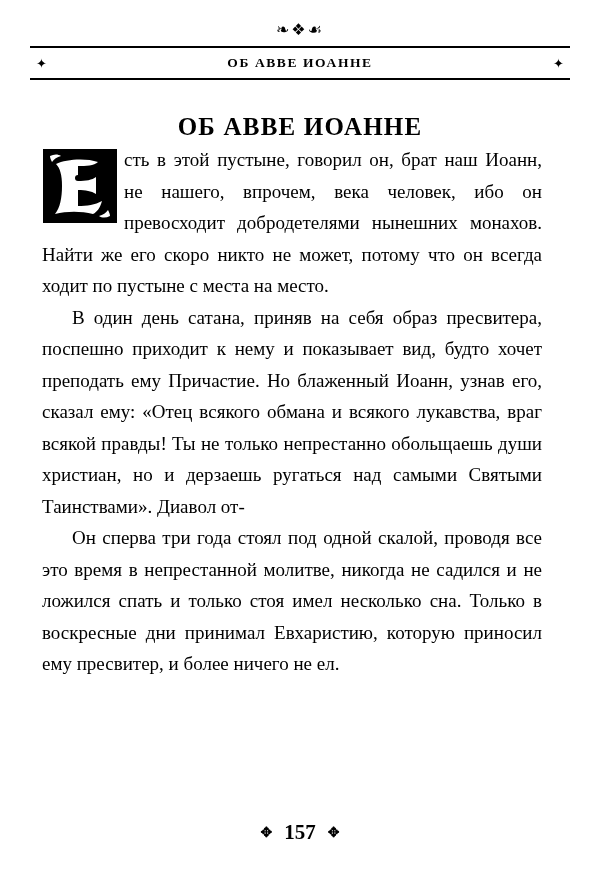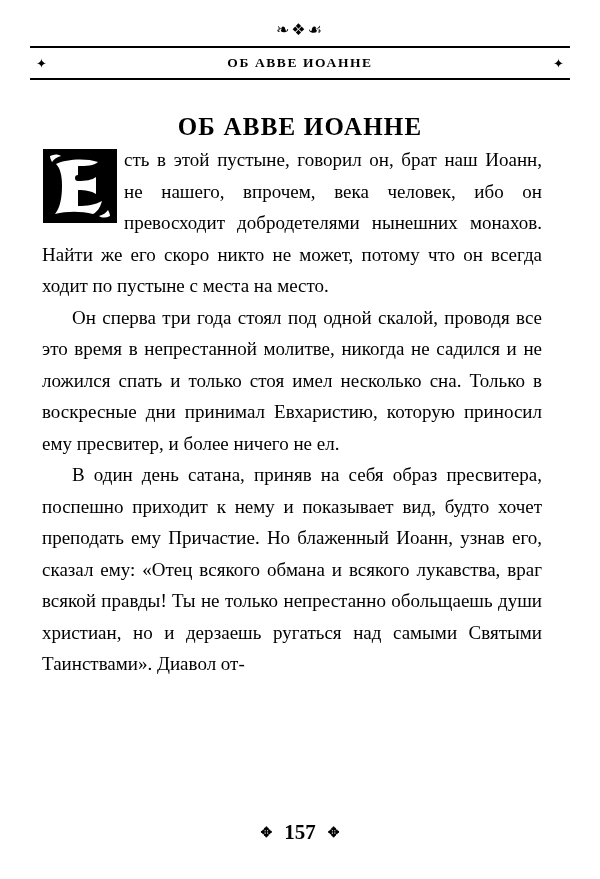--- a/index.html
+++ b/index.html
@@ -170,22 +170,22 @@
           <path d="M44 46 C48 48, 52 50, 56 50 C52 54, 47 53, 43 50 Z"></path>
         </g>
         <g fill="#fff">
           <path d="M8 8 C12 6, 16 6, 19 8 C15 9, 12 11, 10 14 C9 12, 8 10, 8 8 Z"></path>
           <path d="M68 68 C64 70, 60 70, 57 68 C61 67, 64 65, 66 62 C67 64, 68 66, 68 68 Z"></path>
         </g>
       </svg>
     </div>
 
     <p class="first">сть в этой пустыне, говорил он, брат наш Иоанн, не нашего, впрочем, века человек, ибо он превосходит добродетелями нынешних монахов. Найти же его скоро никто не может, потому что он всегда ходит по пустыне с места на место.</p>
+    <p>В один день сатана, приняв на себя образ пресвитера, поспешно приходит к нему и показывает вид, будто хочет преподать ему Причастие. Но блаженный Иоанн, узнав его, сказал ему: «Отец всякого обмана и всякого лукавства, враг всякой правды! Ты не только непрестанно обольщаешь души христиан, но и дерзаешь ругаться над самыми Святыми Таинствами». Диавол от-</p>
     <p>Он сперва три года стоял под одной скалой, проводя все это время в непрестанной молитве, никогда не садился и не ложился спать и только стоя имел несколько сна. Только в воскресные дни принимал Евхаристию, которую приносил ему пресвитер, и более ничего не ел.</p>
-    <p>В один день сатана, приняв на себя образ пресвитера, поспешно приходит к нему и показывает вид, будто хочет преподать ему Причастие. Но блаженный Иоанн, узнав его, сказал ему: «Отец всякого обмана и всякого лукавства, враг всякой правды! Ты не только непрестанно обольщаешь души христиан, но и дерзаешь ругаться над самыми Святыми Таинствами». Диавол от-</p>
   </div>
 
   <div class="folio">
     <span class="fl">✥</span>
     <span>157</span>
     <span class="fr">✥</span>
   </div>
 
 </div>
 

